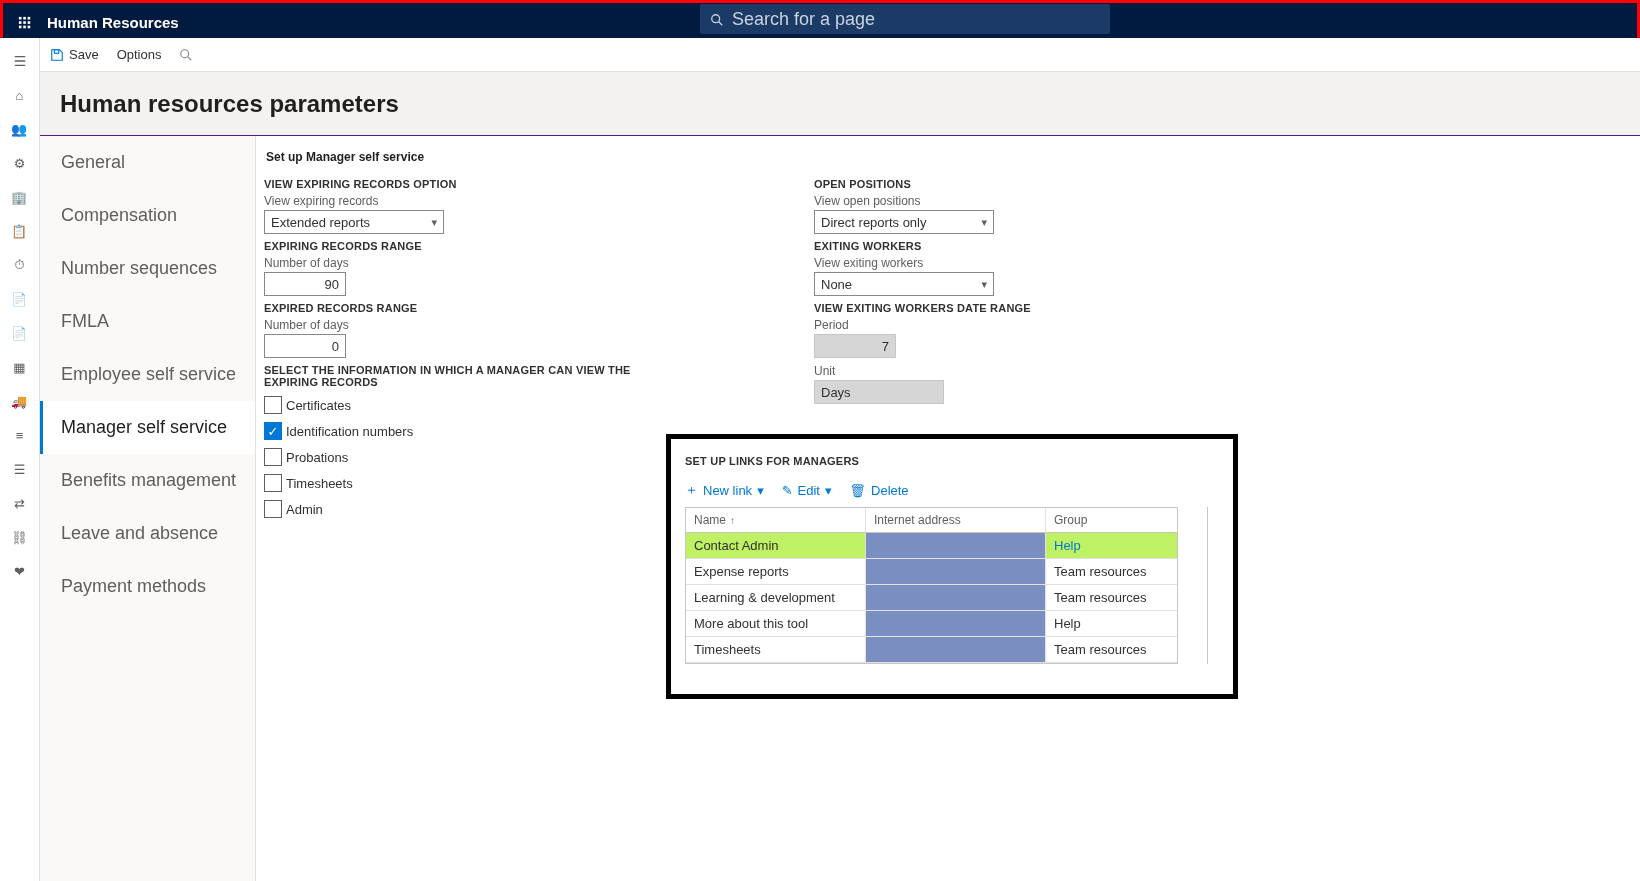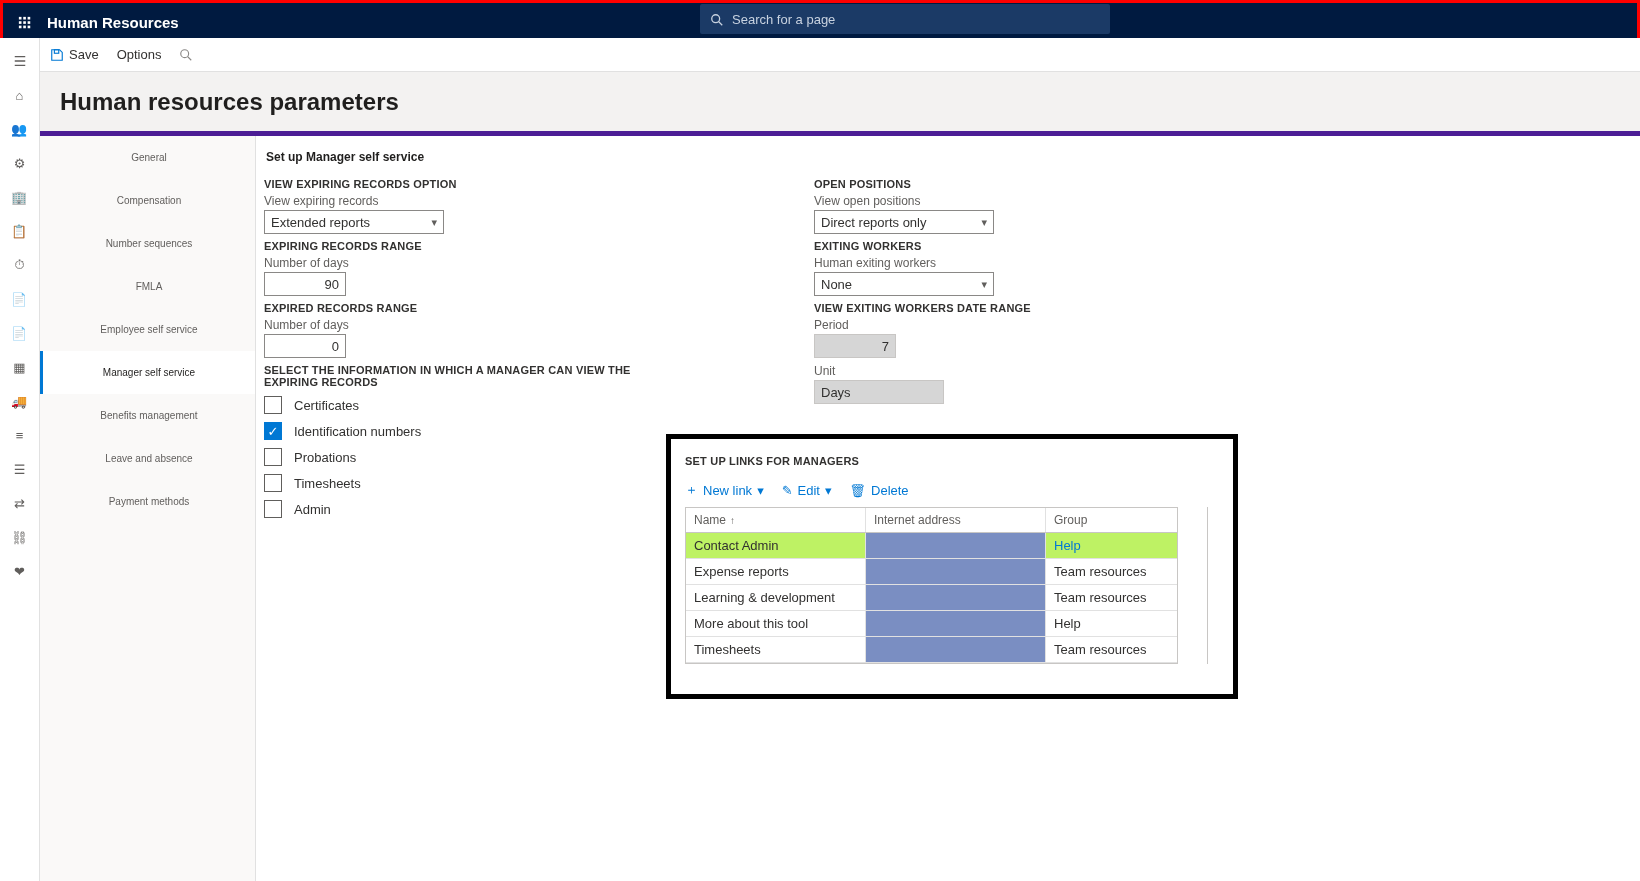--- a/index.html
+++ b/index.html
@@ -4,64 +4,64 @@
 <style>
   * { box-sizing: border-box; margin: 0; padding: 0; }
   body { font-family: "Segoe UI", Arial, sans-serif; font-size: 13px; color: #323130; background: #fff; border: 3px solid red; width: 1640px; height: 881px; overflow: hidden; }
   
   
   .topbar { height: 38px; background: #001a40; display: flex; align-items: center; color: #fff; }
   .waffle { width: 44px; text-align: center; font-size: 16px; }
   .app-title { font-size: 15px; font-weight: 600; }
   .searchbox { margin-left: auto; margin-right: auto; width: 410px; height: 30px; background: #1b3a66; border-radius: 2px; display: flex; align-items: center; padding: 0 10px; position: absolute; left: 700px; top: 4px;}
   .searchbox .sicon { margin-right: 8px; }
-  .searchbox input { flex: 1; background: transparent; border: none; color: #fff; font-size: 13px; outline: none;}
+  .searchbox input { flex: 1; background: transparent; border: none; color: #fff; font-size: 18px; outline: none;}
   .searchbox input::placeholder { color: #c8d2e0; }
 
   
   .leftrail { position: absolute; top: 38px; left: 0; bottom: 0; width: 40px; background: #fff; border-right: 1px solid #e1e1e1; display: flex; flex-direction: column; align-items: center; padding-top: 6px; }
   .leftrail .railitem { width: 40px; height: 34px; display: flex; align-items: center; justify-content: center; color: #605e5c; font-size: 15px; cursor: pointer; }
   .hambtn { height: 32px; }
 
   
   .cmdbar { position: absolute; left: 40px; right: 0; top: 38px; height: 34px; border-bottom: 1px solid #e1e1e1; background: #fff; display: flex; align-items: center; padding-left: 10px; gap: 18px; font-size: 13px; }
   .cmdbar .cmd { display: flex; align-items: center; gap: 5px; cursor: pointer; color: #323130; }
   .cmdbar .cmdic { color: #0078d4; }
 
   
-  .pagehead { position: absolute; left: 40px; right: 0; top: 72px; height: 64px; background: #f3f2f1; border-bottom: 5px solid #4c1d95; display: flex; align-items: center; padding-left: 20px; }
+  .pagehead { position: absolute; left: 40px; right: 0; top: 72px; height: 64px; background: #f3f2f1; border-bottom: 1px solid #4c1d95; display: flex; align-items: center; padding-left: 20px; }
   .pagehead h1 { font-size: 24px; font-weight: 600; color: #201f1e; }
 
   
   .main { position: absolute; left: 40px; right: 0; top: 136px; bottom: 0; display: flex; }
 
   
   .sidenav { width: 216px; background: #faf9f8; border-right: 1px solid #e1e1e1; }
-  .sidenav .snitem { padding: 16px 18px; font-size: 10px; color: #605e5c; cursor: pointer; border-left: 3px solid transparent; text-align: center;}
+  .sidenav .snitem { padding: 16px 18px; font-size: 18px; color: #605e5c; cursor: pointer; border-left: 3px solid transparent;}
   .sidenav .snitem.active { background: #fff; color: #201f1e; border-left: 3px solid #0078d4; font-weight: 400;}
 
   
   .content { flex: 1; background: #fff; padding: 14px 0 0 8px; position: relative; }
   .content h2 { font-size: 12px; font-weight: 600; color: #201f1e; margin-bottom: 14px; padding-left: 2px;}
   .cols { display: flex; gap: 140px; }
   .col { }
 
   .sectlabel { font-size: 11px; font-weight: 700; color: #323130; text-transform: uppercase; letter-spacing: .2px; margin-top: 0; margin-bottom: 4px; }
   .fieldlabel { font-size: 12px; color: #605e5c; margin-bottom: 2px; }
 
   .select, .numinput, .readonlyinput { height: 24px; border: 1px solid #8a8886; background: #fff; font-size: 13px; padding: 0 6px; display: flex; align-items: center; justify-content: space-between; }
   .select { width: 180px; cursor: pointer;}
   .select .chev { color:#605e5c; font-size:11px;}
   .numinput { width: 82px; text-align: right; justify-content: flex-end;}
   .readonlyinput { background: #d6d6d6; border: 1px solid #c8c6c4; color:#323130;}
   .readonlyinput.small { width: 82px; justify-content: flex-end;}
   .readonlyinput.wide { width: 130px; }
   .fieldgap { margin-bottom: 6px; }
 
-  .chkrow { display: flex; align-items: center; gap: 12px; height: 26px; }
+  .chkrow { display: flex; align-items: center; gap: 4px; height: 26px; }
   .chkbox { width: 18px; height: 18px; border: 1px solid #605e5c; background: #fff; display: flex; align-items: center; justify-content: center; font-size: 13px; color: #fff; }
   .chkbox.checked { background: #0078d4; border-color:#0078d4; }
 
   
   .linkspanel { position: absolute; border: 5px solid #000; padding: 10px 0 30px 0; left: 410px; top: 298px; width: 572px; background:#fff;}
   .linkspanel .inner { padding: 6px 14px 0 14px;}
   .linkspanel .toolbar { display: flex; gap: 18px; padding: 10px 0 8px 0;}
   .linkspanel .tbtn { color: #0078d4; display: flex; align-items: center; gap: 5px; font-size: 13px; cursor: pointer;}
   .ltable { border: 1px solid #c8c6c4; margin: 0; margin-right: 12px;}
   .ltable .lhead, .ltable .lrow { display: flex; }
@@ -252,21 +252,21 @@
 
       <div class="col">
         <div class="sectlabel">OPEN POSITIONS</div>
         <div class="fieldlabel">View open positions</div>
         <div class="select fieldgap">
           <span>Direct reports only</span>
           <span class="chev">▾</span>
         </div>
 
         <div class="sectlabel">EXITING WORKERS</div>
-        <div class="fieldlabel">Human exiting workers</div>
+        <div class="fieldlabel">View exiting workers</div>
         <div class="select fieldgap">
           <span>None</span>
           <span class="chev">▾</span>
         </div>
 
         <div class="sectlabel">VIEW EXITING WORKERS DATE RANGE</div>
         <div class="fieldlabel">Period</div>
         <div class="readonlyinput small fieldgap">
             <span>7</span>
           </div>

